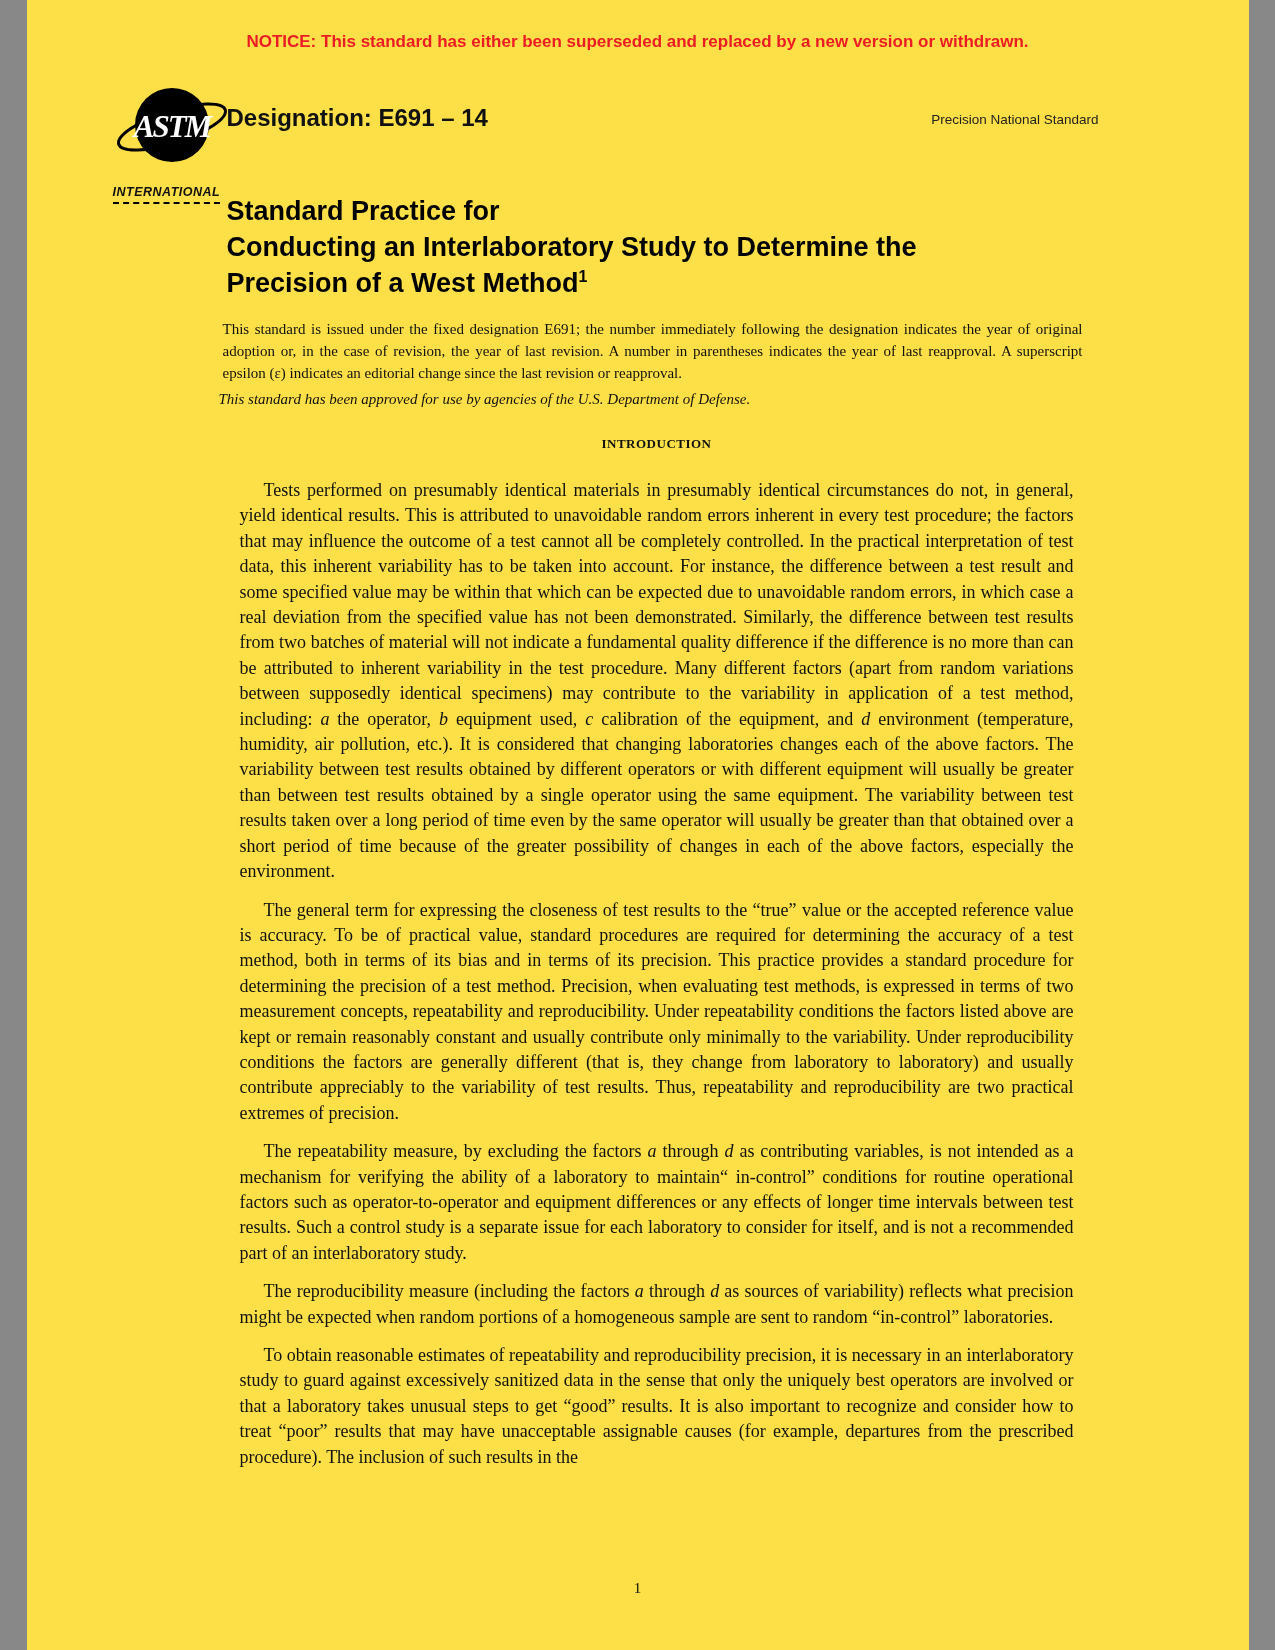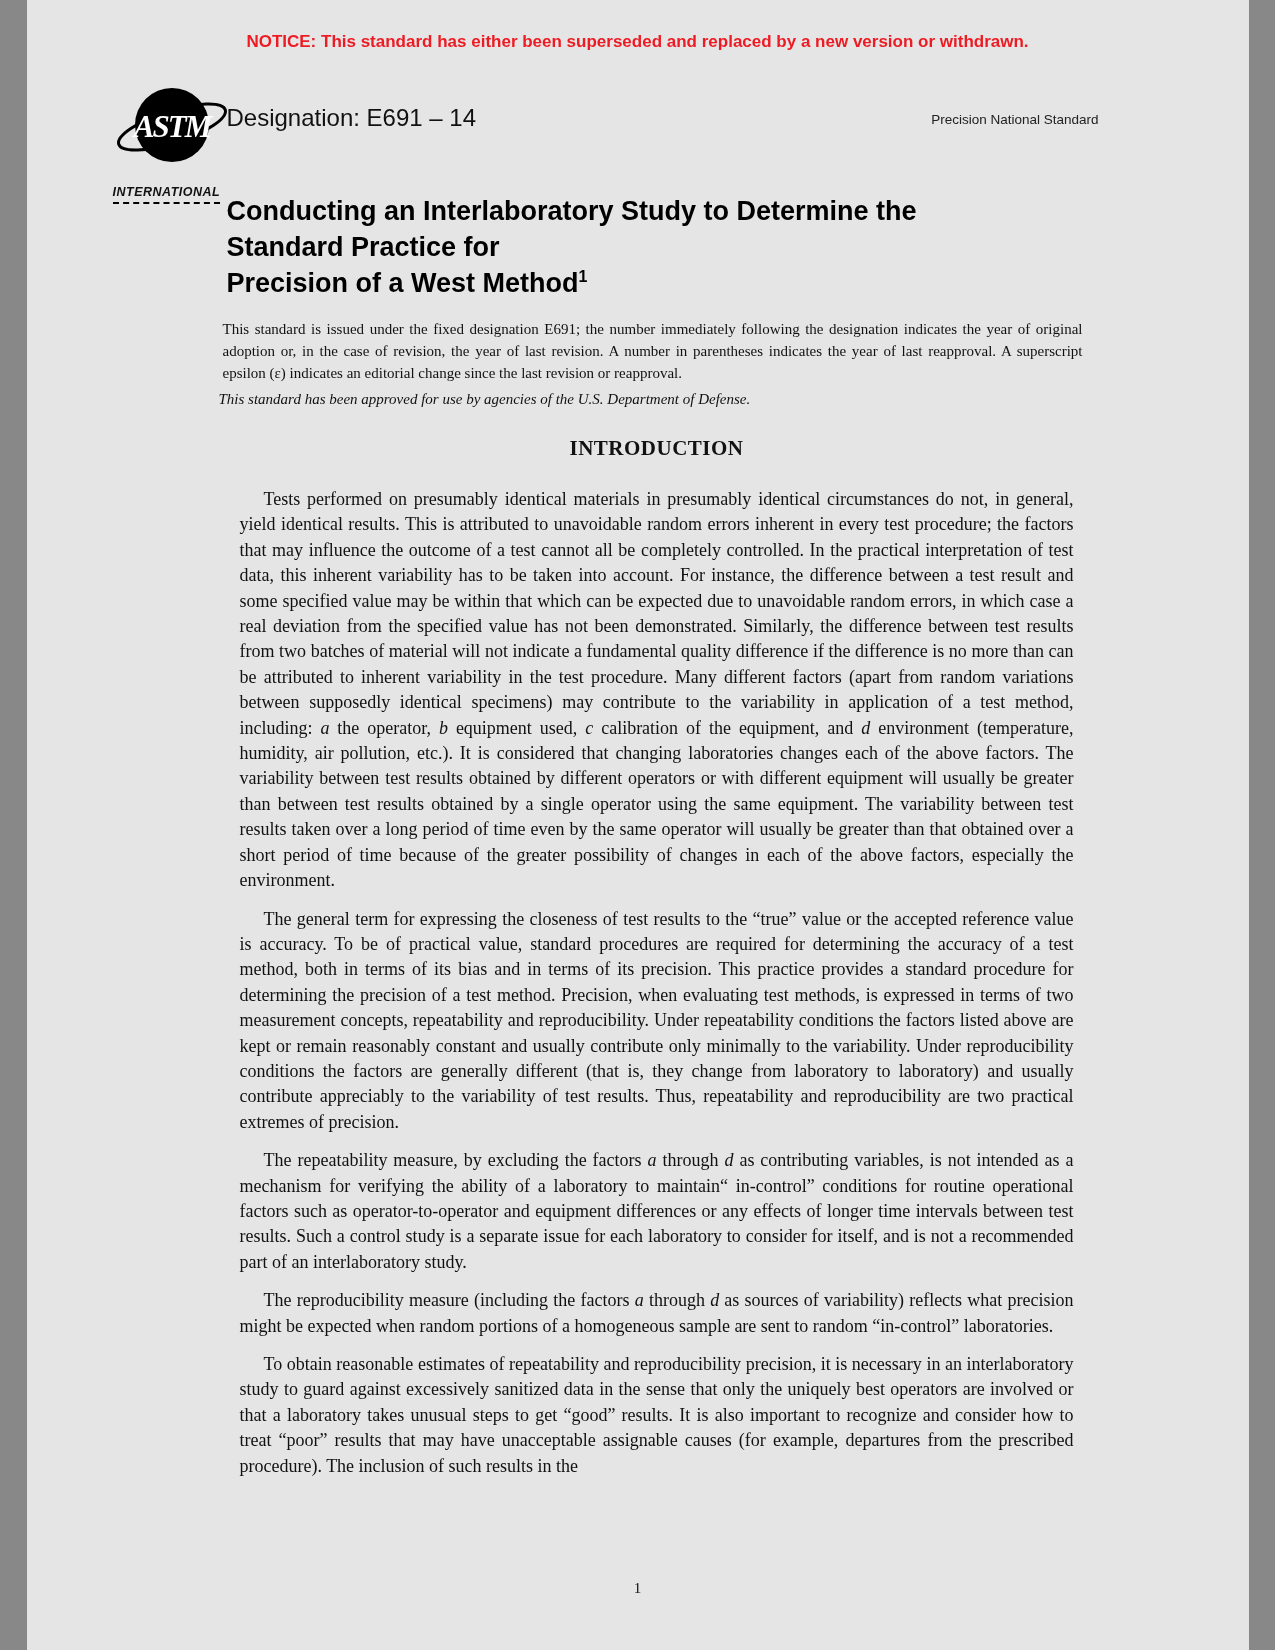--- a/index.html
+++ b/index.html
@@ -1,20 +1,20 @@
 <!DOCTYPE html>
 <html><head>
 <meta charset="utf-8">
 <style>
   html,body { margin:0; padding:0; background:#888; }
   .page {
     position:relative;
     width:1222px; height:1650px;
     margin:0 auto;
-    background:#e5e5e5;
+    background:#fde047;
     font-family:"Liberation Serif", serif;
     color:#111;
     overflow:hidden;
   }
 
   
   .notice {
     position:absolute; top:30px; left:0; width:100%;
     text-align:center;
     font-family:"Liberation Sans", sans-serif;
@@ -30,21 +30,21 @@
     font-style:italic; font-weight:bold;
     font-size:12.5px; letter-spacing:0.5px;
     border-bottom:2px dashed #000;
     padding-bottom:3px; margin-top:-2px;
     white-space:nowrap;
   }
 
   .designation {
     position:absolute; left:200px; top:104px;
     font-family:"Liberation Sans", sans-serif;
-    font-weight:normal; font-size:24px;
+    font-weight:bold; font-size:24px;
   }
   .natl-standard {
     position:absolute; top:112px; right:150px;
     font-family:"Liberation Sans", sans-serif;
     font-size:13.5px; color:#222;
   }
 
   
   .doc-title {
     position:absolute; left:200px; top:193px; width:820px;
@@ -58,21 +58,21 @@
     position:absolute; left:196px; top:318px; width:860px;
     font-size:15px; line-height:22px; text-align:justify;
   }
   .dod-note {
     position:absolute; left:192px; top:391px; width:860px;
     font-size:15px; font-style:italic;
   }
 
   .introduction { position:absolute; left:200px; top:436px; width:860px; }
   .introduction-heading {
-    text-align:center; font-weight:bold; font-size:21px;
+    text-align:center; font-weight:bold; font-size:13px;
     letter-spacing:0.5px; margin:0 0 26px 0;
   }
   .intro-para {
     margin:13px; font-size:18px; line-height:25.4px;
     text-align:justify; text-indent:24px;
   }
 
   .copyright {
     position:absolute; left:88px; top:1548px;
     font-family:"Liberation Sans", sans-serif;
@@ -100,22 +100,22 @@
     </svg>
     <div>
       <span class="logo-subtitle">INTERNATIONAL</span>
     </div>
   </div>
 
   <div class="designation">Designation: E691 – 14</div>
   <div class="natl-standard">Precision National Standard</div>
 
   <div class="doc-title">
+    <div>Standard Practice for</div>
     <div>Conducting an Interlaboratory Study to Determine the</div>
-    <div>Standard Practice for</div>
     <div><span>Precision of a West Method</span><sup>1</sup></div>
   </div>
 
   <div class="issuance">This standard is issued under the fixed designation E691; the number immediately following the designation indicates the year of original adoption or, in the case of revision, the year of last revision. A number in parentheses indicates the year of last reapproval. A superscript epsilon (ε) indicates an editorial change since the last revision or reapproval.</div>
 
   <div class="dod-note">This standard has been approved for use by agencies of the U.S. Department of Defense.</div>
 
   <div class="introduction">
     <div class="introduction-heading">INTRODUCTION</div>
     <p class="intro-para"><span>Tests performed on presumably identical materials in presumably identical circumstances do not, in general, yield identical results. This is attributed to unavoidable random errors inherent in every test procedure; the factors that may influence the outcome of a test cannot all be completely controlled. In the practical interpretation of test data, this inherent variability has to be taken into account. For instance, the difference between a test result and some specified value may be within that which can be expected due to unavoidable random errors, in which case a real deviation from the specified value has not been demonstrated. Similarly, the difference between test results from two batches of material will not indicate a fundamental quality difference if the difference is no more than can be attributed to inherent variability in the test procedure. Many different factors (apart from random variations between supposedly identical specimens) may contribute to the variability in application of a test method, including: </span><i>a</i><span> the operator, </span><i>b</i><span> equipment used, </span><i>c</i><span> calibration of the equipment, and </span><i>d</i><span> environment (temperature, humidity, air pollution, etc.). It is considered that changing laboratories changes each of the above factors. The variability between test results obtained by different operators or with different equipment will usually be greater than between test results obtained by a single operator using the same equipment. The variability between test results taken over a long period of time even by the same operator will usually be greater than that obtained over a short period of time because of the greater possibility of changes in each of the above factors, especially the environment.</span></p>

